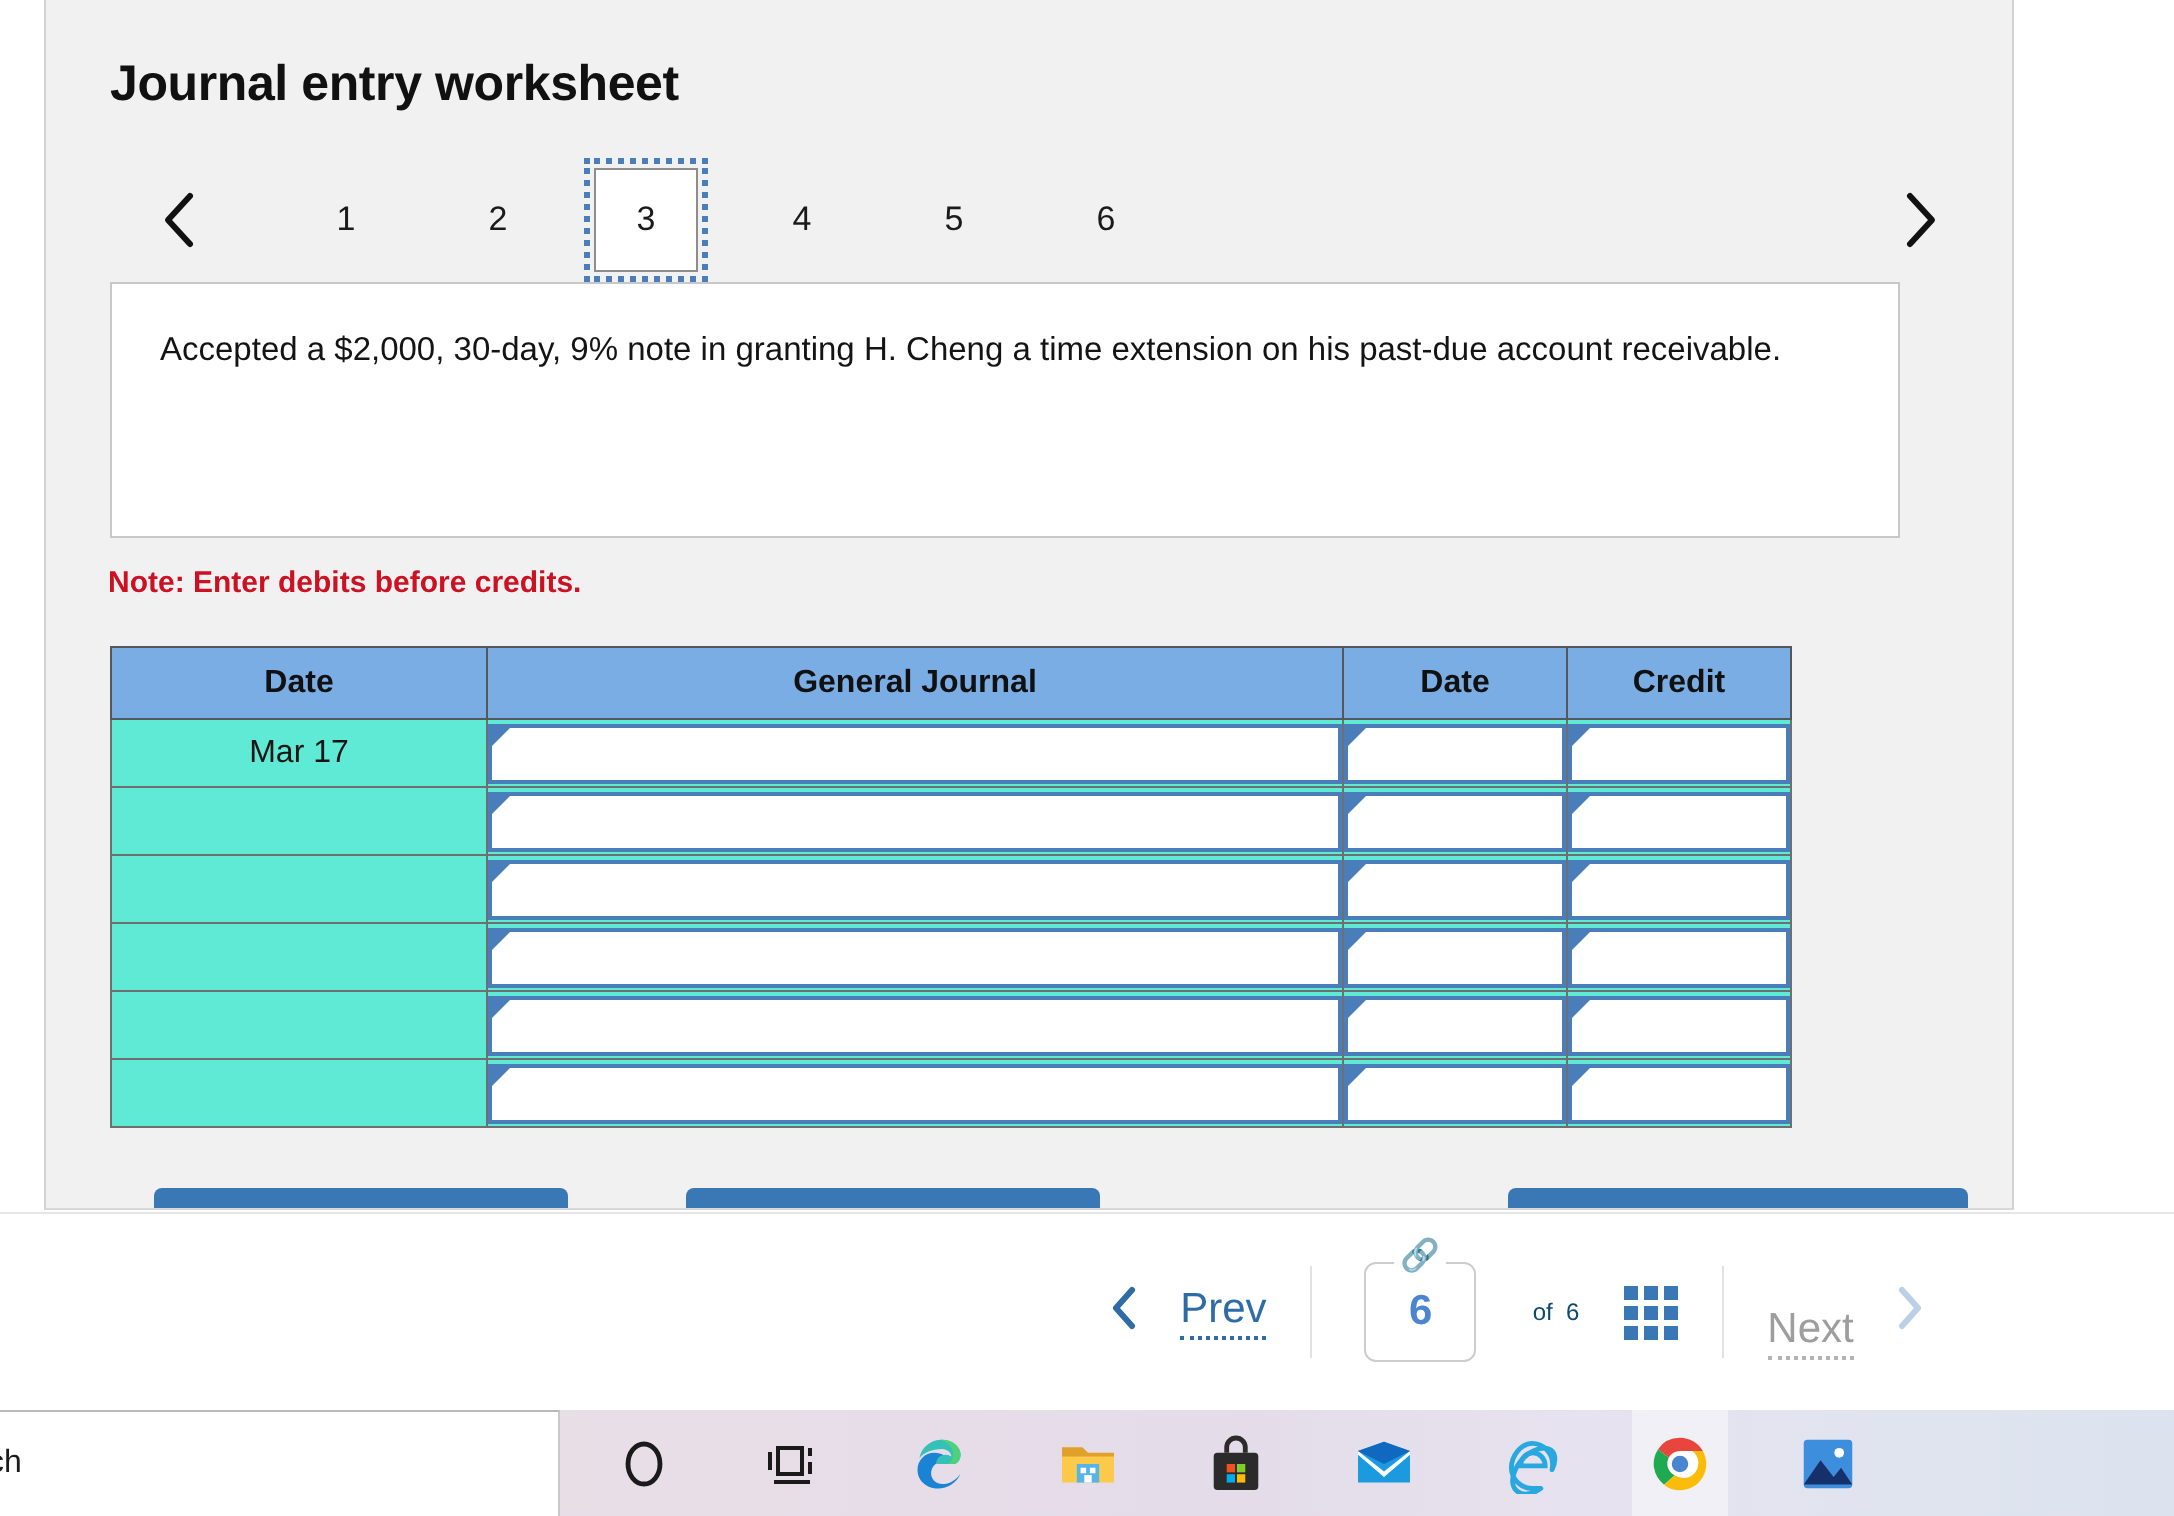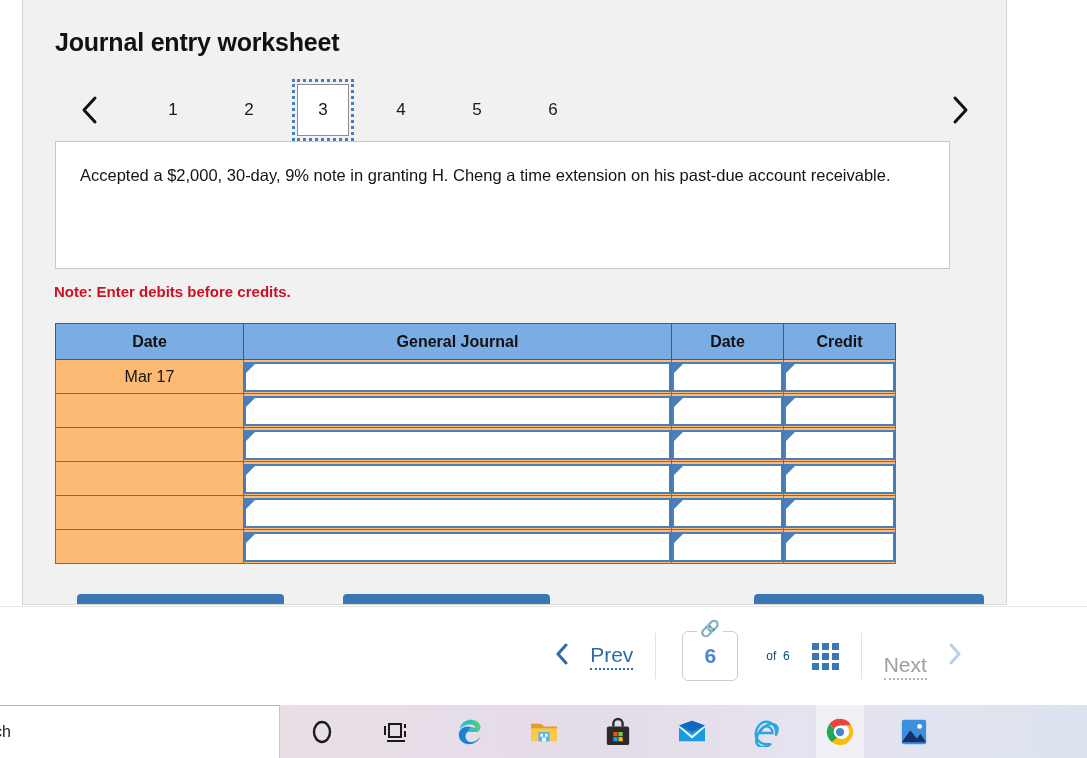--- a/index.html
+++ b/index.html
@@ -131,21 +131,21 @@
     font-size: 16px;
     font-weight: bold;
     color: #111111;
     height: 36px;
     text-align: center;
   }
   #journal-table td {
     border: 1px solid #6f6f6f;
     height: 34px;
     padding: 0;
-    background: #fdba74;
+    background: #5eead4;
     vertical-align: middle;
   }
   .col-date  { width: 188px; }
   .col-gj    { width: 428px; }
   .col-debit { width: 112px; }
   .col-credit{ width: 112px; }
 
   .date-cell {
     text-align: center;
     font-size: 16px;

